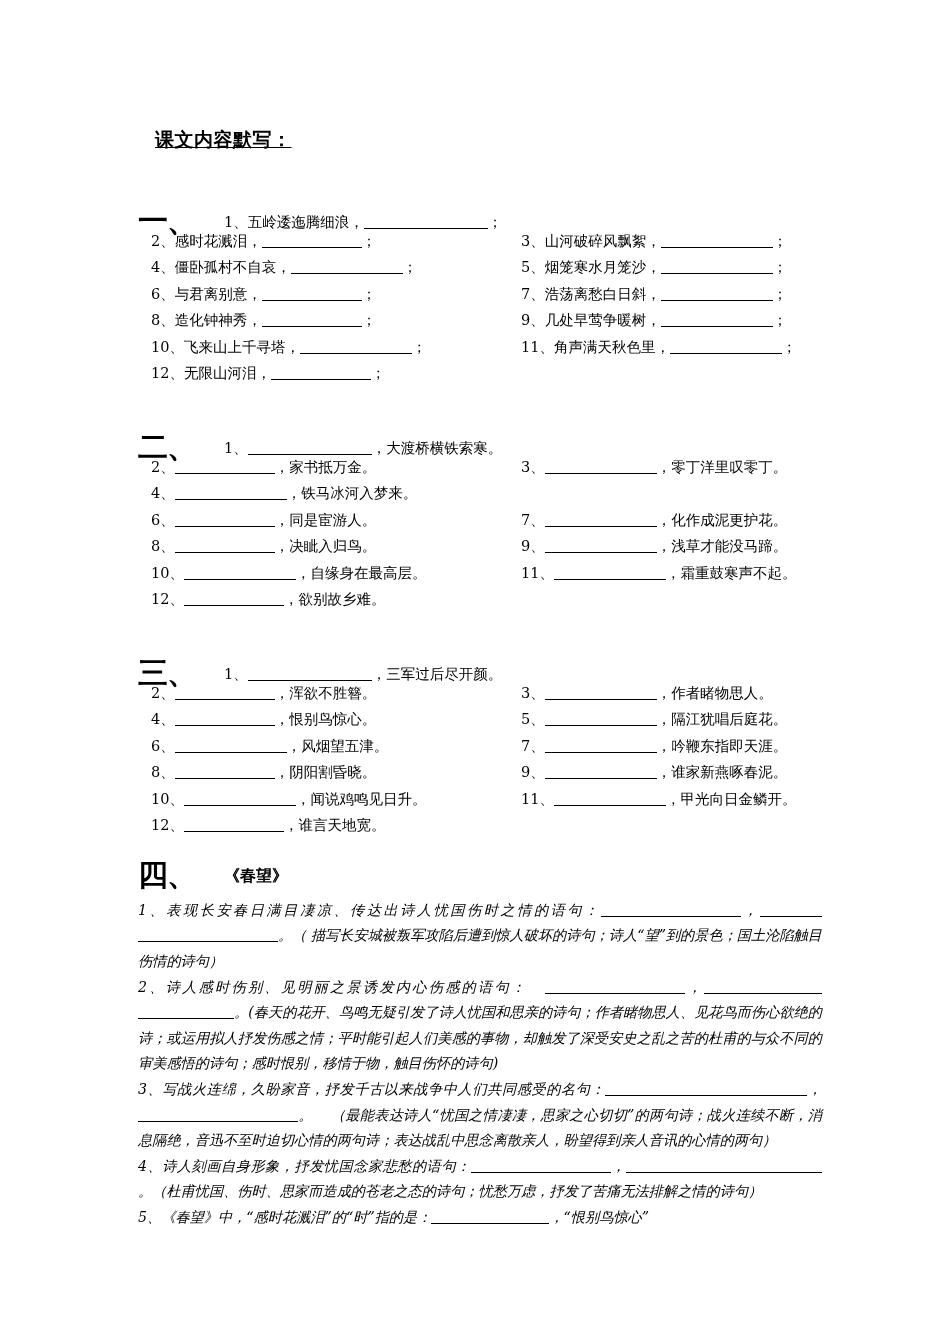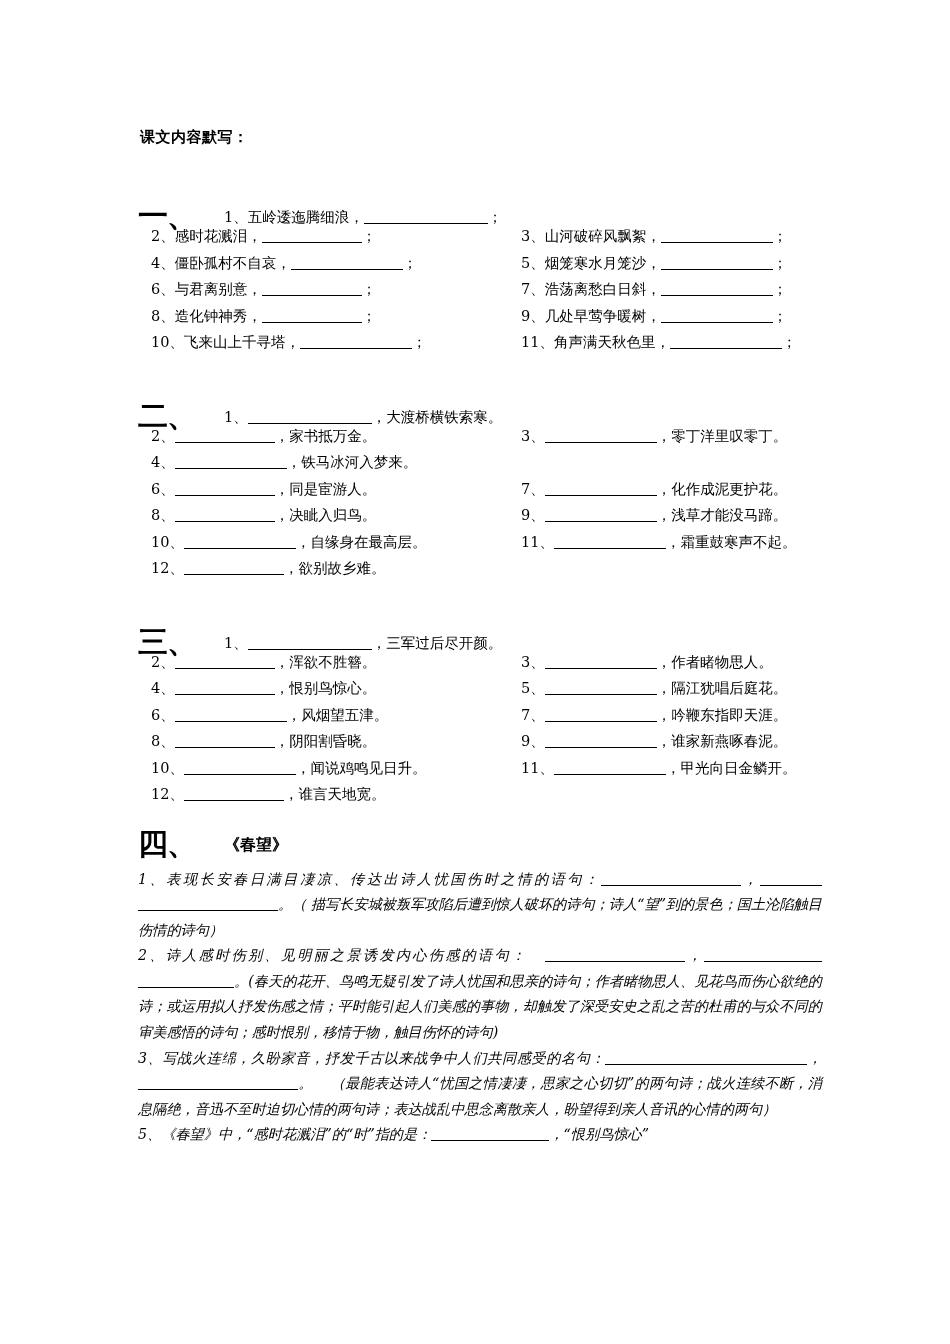--- a/index.html
+++ b/index.html
@@ -22,25 +22,26 @@
   .content {
     position: absolute;
     left: 138px;
     top: 128px;
     width: 684px;
   }
 
   
   .doc-title {
     font-family: "DejaVu Serif", "Liberation Serif", serif;
-    font-size: 15px;
+    font-size: 19px;
     font-weight: bold;
     letter-spacing: 0.5px;
-    margin: 0 0 28px 2px;
+    margin: 0 0 28px 17px;
     line-height: 1.2;
+    text-decoration: underline;
   }
 
   
   .section-head {
     display: flex;
     align-items: baseline;
     margin: 0;
     padding: 0;
     height: 40px;
   }
@@ -164,20 +165,24 @@
           <span class="col-r"><span class="idx">7、</span><span>浩荡离愁白日斜，</span><span class="blank b-lg"></span><span>；</span></span>
         </div>
         <div class="row">
           <span class="col-l"><span class="idx">8、</span><span>造化钟神秀，</span><span class="blank b-md"></span><span>；</span></span>
           <span class="col-r"><span class="idx">9、</span><span>几处早莺争暖树，</span><span class="blank b-lg"></span><span>；</span></span>
         </div>
         <div class="row">
           <span class="col-l"><span class="idx">10、</span><span>飞来山上千寻塔，</span><span class="blank b-lg"></span><span>；</span></span>
           <span class="col-r"><span class="idx">11、</span><span>角声满天秋色里，</span><span class="blank b-lg"></span><span>；</span></span>
         </div>
+        <div class="row">
+          <span class="col-l"><span class="idx">12、</span><span>无限山河泪，</span><span class="blank b-md"></span><span>；</span></span>
+          <span class="col-r"></span>
+        </div>
       </div>
     </div>
 
     <div class="section" style="margin-top:14px;">
       <div class="section-head">
         <span class="sec-num">二、</span>
         <span class="sec-first-item"><span class="idx">1、</span><span class="blank b-xl"></span><span>，大渡桥横铁索寒。</span></span>
       </div>
       <div class="rows">
         <div class="row">
@@ -246,20 +251,21 @@
       </div>
 
       <div class="qblock">
 
         <p><span class="idx">1、</span><span>表现长安春日满目凄凉、传达出诗人忧国伤时之情的语句：</span><span class="blank-flow f5"></span>，<span class="blank-flow f1"></span><span class="blank-flow f5"></span><span>。</span><span>（ 描写长安城被叛军攻陷后遭到惊人破坏的诗句；诗人“望”到的景色；国土沦陷触目伤情的诗句）</span></p>
 
         <p><span class="idx">2、</span><span>诗人感时伤别、见明丽之景诱发内心伤感的语句：</span><span class="spacer-sm"></span><span class="blank-flow f5"></span>，<span class="blank-flow f4"></span><span class="blank-flow f3"></span><span>。</span><span>(春天的花开、鸟鸣无疑引发了诗人忧国和思亲的诗句；作者睹物思人、见花鸟而伤心欲绝的诗；或运用拟人抒发伤感之情；平时能引起人们美感的事物，却触发了深受安史之乱之苦的杜甫的与众不同的审美感悟的诗句；感时恨别，移情于物，触目伤怀的诗句)</span></p>
 
         <p><span class="idx">3、</span><span>写战火连绵，久盼家音，抒发千古以来战争中人们共同感受的名句：</span><span class="blank-flow f5"></span><span class="blank-flow f1"></span>，<span class="blank-flow f6"></span><span>。</span><span class="spacer-sm"></span><span>（最能表达诗人“忧国之情凄凄，思家之心切切”的两句诗；战火连续不断，消息隔绝，音迅不至时迫切心情的两句诗；表达战乱中思念离散亲人，盼望得到亲人音讯的心情的两句）</span></p>
 
+        <p><span class="idx">4、</span><span>诗人刻画自身形象，抒发忧国念家悲愁的语句：</span><span class="blank-flow f5"></span>，<span class="blank-flow f4"></span><span class="blank-flow f2"></span><span>。</span><span>（杜甫忧国、伤时、思家而造成的苍老之态的诗句；忧愁万虑，抒发了苦痛无法排解之情的诗句）</span></p>
 
         <p><span class="idx">5、</span><span>《春望》中，“感时花溅泪”的“时”指的是：</span><span class="blank-flow f4"></span><span>，“恨别鸟惊心”</span></p>
 
       </div>
     </div>
 
   </div>
 </div>
 
 </body></html>

